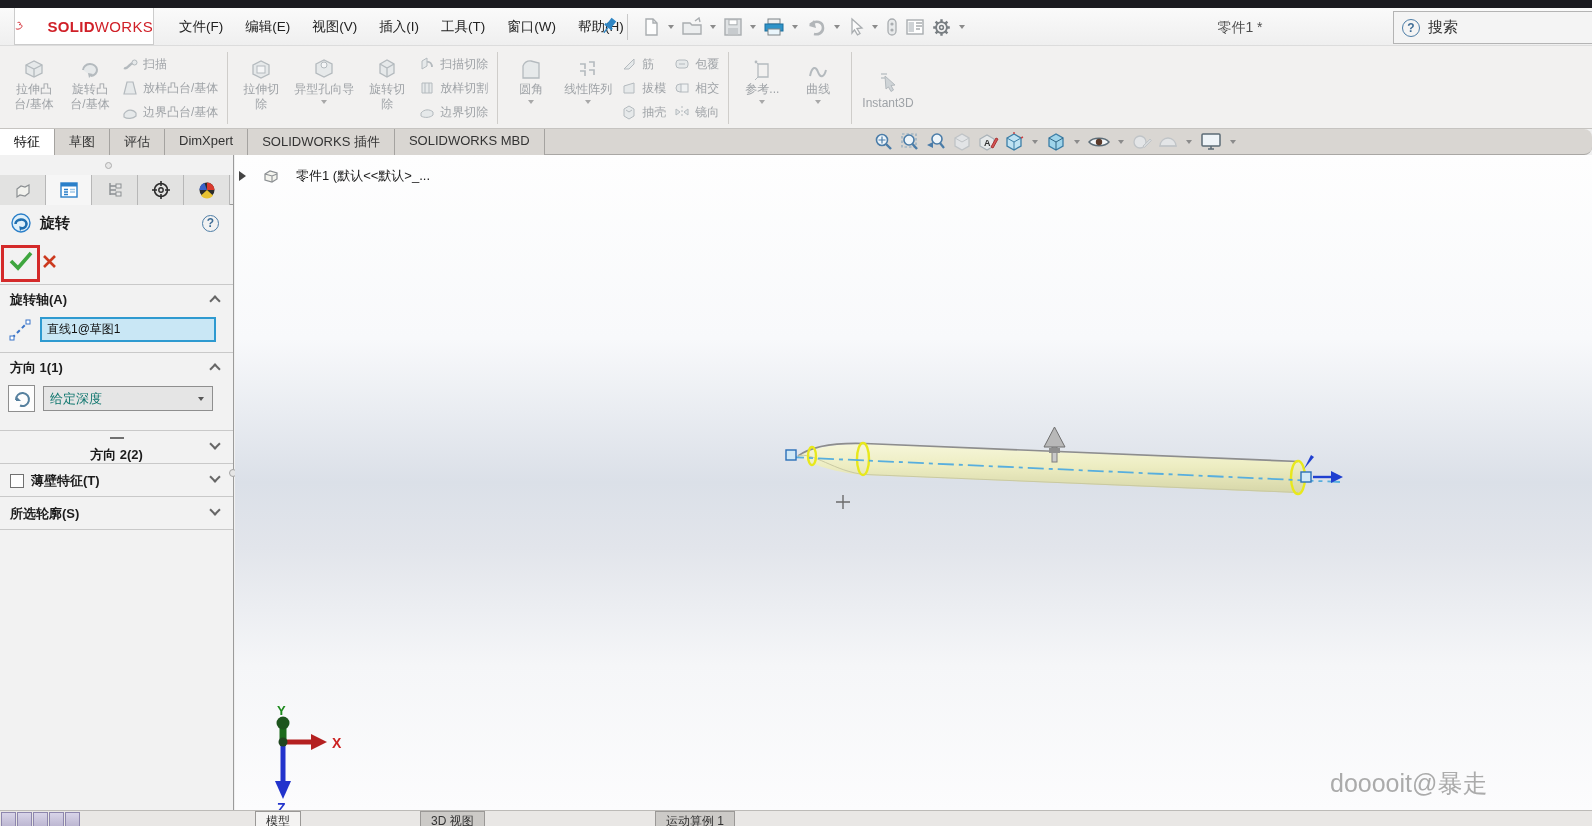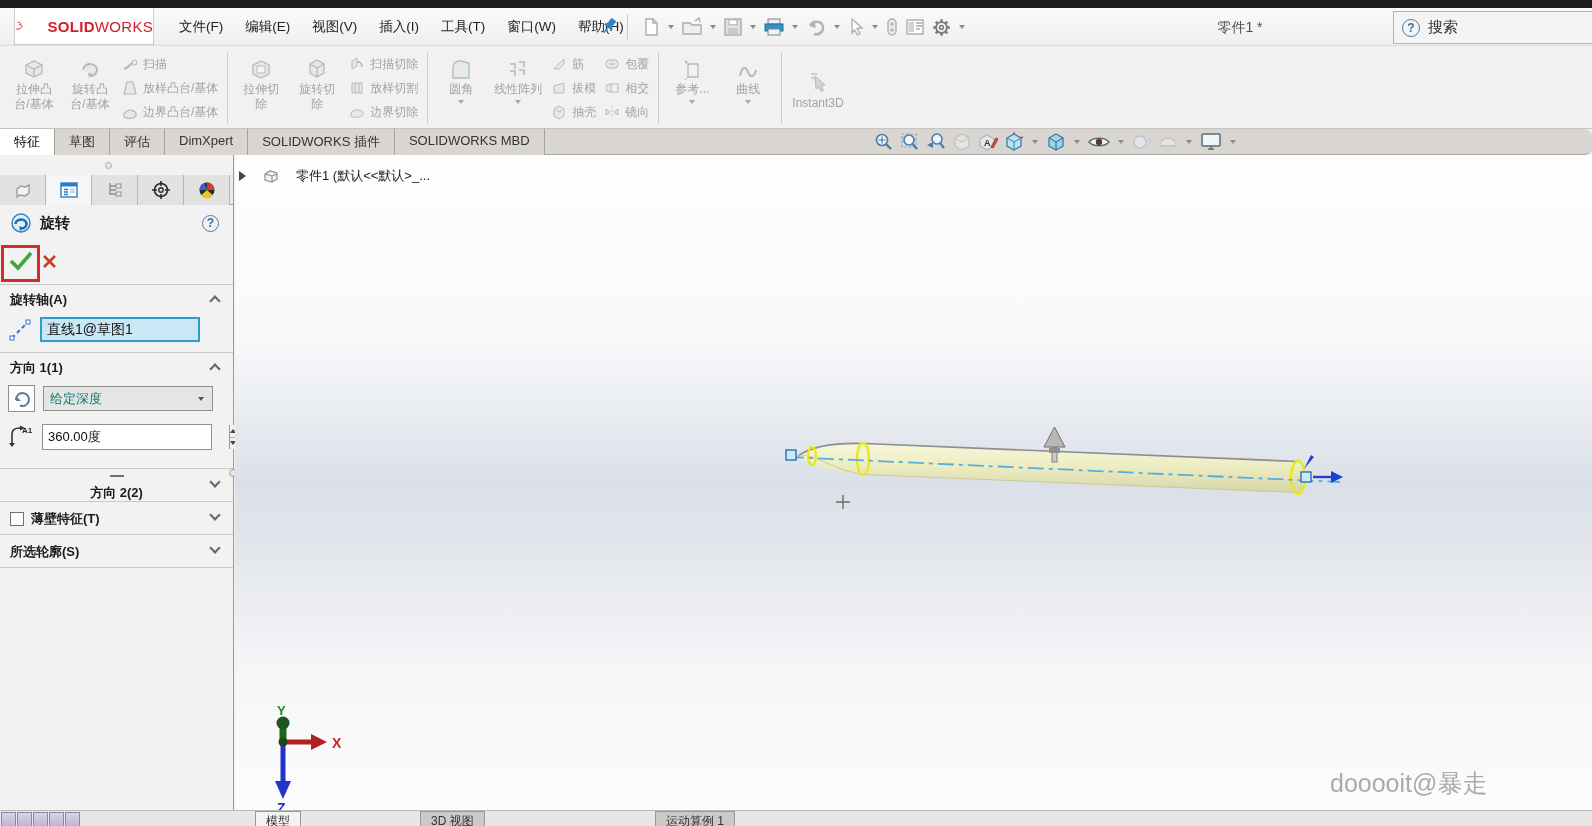--- a/index.html
+++ b/index.html
@@ -74,21 +74,21 @@
   .cancelbtn { position:absolute; left:42px; top:13px; }
   .redbox { position:absolute; left:1px; top:4px; width:39px; height:37px; border:3px solid #d42a2a; }
   .sec-head { position:relative; padding:6px 10px 4px 10px; font-size:13px; font-weight:bold; color:#1c1c1c;
     display:flex; align-items:center; gap:7px; }
   .sec-div { border-top:1px solid #c9c9c9; }
   .chev { position:absolute; right:14px; width:8px; height:8px; }
   .chev.up { border-left:2px solid #666; border-top:2px solid #666; transform:rotate(45deg); top:12px; }
   .chev.down { border-right:2px solid #666; border-bottom:2px solid #666; transform:rotate(45deg); top:9px; }
   .checkbox { width:14px; height:14px; background:#fdfdfd; border:1px solid #707070; display:inline-block; }
   .fieldrow { display:flex; align-items:center; gap:8px; padding:4px 10px 10px 8px; }
-  .axis-input { width:160px; height:25px; background:#c9e7f5; border:2px solid #2e9ad0; font-size:14px;
+  .axis-input { width:176px; height:25px; background:#c9e7f5; border:2px solid #2e9ad0; font-size:12px;
     color:#111; padding:0 5px; font-family:inherit; }
   .iconbtn { width:27px; height:27px; background:#fdfdfd; border:1px solid #8f8f8f; display:flex;
     align-items:center; justify-content:center; }
   .selectbox { width:170px; height:25px; background:#e5e5e5; border:1px solid #8f8f8f; display:flex;
     align-items:center; font-size:13px; color:#0f766e; padding:0 6px; position:relative; }
   .selectbox .caret { position:absolute; right:4px; border-top-color:#555; }
   .spinwrap { width:170px; height:26px; border:1px solid #8f8f8f; background:#fff; display:flex; }
   .spin-input { flex:1; border:none; font-size:13px; color:#111; padding:0 5px; font-family:inherit; background:transparent; }
   .spincol { width:18px; border-left:1px solid #9a9a9a; display:flex; flex-direction:column; }
   .spinbtn { flex:1; background:#f0f0f0; border-bottom:1px solid #b5b5b5; display:flex; align-items:center;
@@ -279,20 +279,30 @@
             <path d="M4 7l8-4 8 4v9l-8 4-8-4z" fill="#e6e9ea" stroke="#b4babe" stroke-width="1.3"></path>
             <rect x="8" y="8" width="8" height="7" fill="#f4f5f6" stroke="#b4babe"></rect>
           </svg>
       </div>
       <div class="rlabel">拉伸切</div>
       <div class="rlabel">除</div>
     </div>
     <div class="rbig">
       <div class="ric">
         <svg width="26" height="26" viewBox="0 0 26 26">
+            <path d="M5 8l8-4 8 4v9l-8 4-8-4z" fill="#e6e9ea" stroke="#b4babe" stroke-width="1.3"></path>
+            <circle cx="13" cy="9" r="3" fill="#f4f5f6" stroke="#b4babe"></circle>
+          </svg>
+      </div>
+      <div class="rlabel">异型孔向导</div>
+      <div class="caret rcaret"></div>
+    </div>
+    <div class="rbig">
+      <div class="ric">
+        <svg width="26" height="26" viewBox="0 0 26 26">
             <path d="M6 8l7-4 7 4v9l-7 4-7-4z" fill="#e6e9ea" stroke="#b4babe" stroke-width="1.3"></path>
             <path d="M6 8l7 4 7-4M13 12v9" fill="none" stroke="#b4babe" stroke-width="1.3"></path>
           </svg>
       </div>
       <div class="rlabel">旋转切</div>
       <div class="rlabel">除</div>
     </div>
     <div class="rstack">
       <div class="rrow">
         <svg width="16" height="16" viewBox="0 0 16 16">
@@ -591,39 +601,20 @@
     <div class="fieldrow">
       <div class="iconbtn">
         <svg width="20" height="20" viewBox="0 0 20 20">
           <path d="M4 11a6.5 6.5 0 1 1 4 5.5" fill="none" stroke="#56809e" stroke-width="2"></path>
           <path d="M4 7v5h5z" fill="#56809e"></path>
         </svg>
       </div>
       <div class="selectbox">
         <span>给定深度</span>
         <div class="caret"></div>
-      </div>
-    </div>
-    <div class="fieldrow" style="padding-top:2px;">
-      <svg width="26" height="26" viewBox="0 0 26 26">
-        <path d="M4 22V10c0-4 3-6 8-6" fill="none" stroke="#333" stroke-width="1.6"></path>
-        <path d="M12 1.5L17 4l-5 2.5z" fill="#333"></path>
-        <path d="M1 22l3 4 3-4z" fill="#333" transform="translate(0,-3)"></path>
-        <text x="14" y="9" font-size="8" fill="#222" font-weight="bold">A1</text>
-      </svg>
-      <div class="spinwrap">
-        <input class="spin-input" value="360.00度" style="">
-        <div class="spincol">
-          <div class="spinbtn">
-              <div class="tri-up"></div>
-            </div>
-          <div class="spinbtn">
-              <div class="tri-dn"></div>
-            </div>
-        </div>
       </div>
     </div>
 
     <div class="sec-div" style="margin-top:8px;"></div>
     <div class="sec-head" style="height:32px;flex-direction:column;">
       <span class="checkbox"></span>
       <span>方向 2(2)</span>
       <div class="chev down"></div>
     </div>
     <div class="sec-div"></div>

